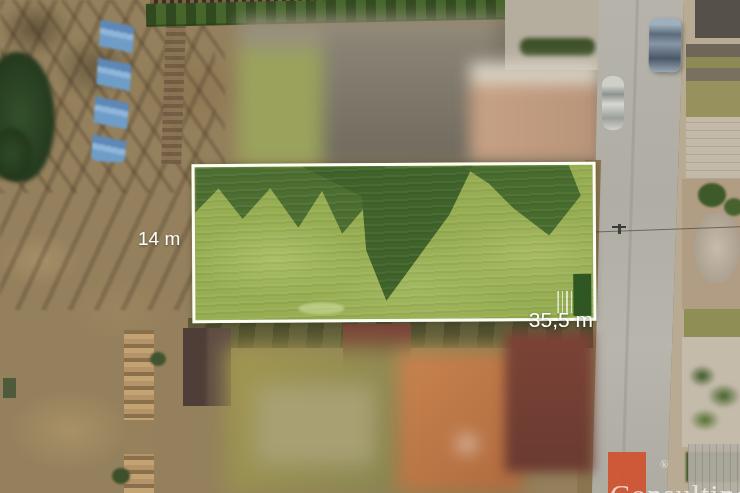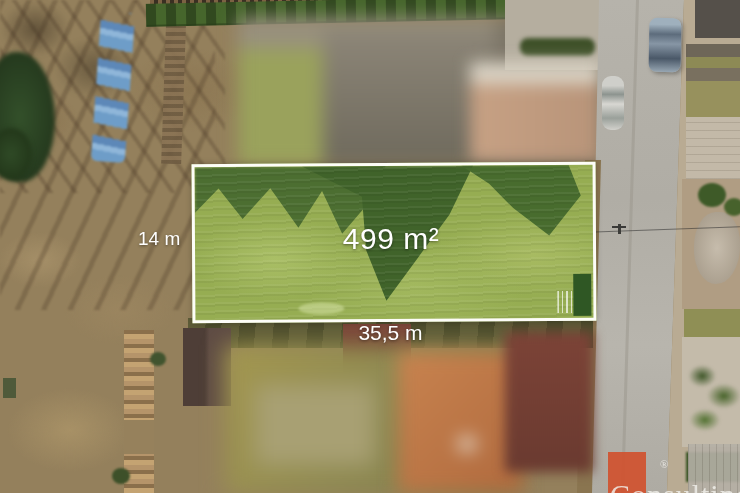--- a/index.html
+++ b/index.html
@@ -138,21 +138,21 @@
   .plot .picket{right:21px;bottom:5px;width:15px;height:22px;opacity:.8;
     background:repeating-linear-gradient(90deg,rgba(255,255,255,.85) 0 1.5px,rgba(0,0,0,0) 1.5px 4.5px);}
   .plot .pale-spot{left:26%;bottom:3%;width:46px;height:12px;border-radius:50%;
     background:#d6e3a6;opacity:.55;filter:blur(1px);}
 
   
   .lbl{color:var(--label-white,#fff);font-weight:500;
     text-shadow:0 1px 3px rgba(0,0,0,.45);white-space:nowrap;}
   .lbl-width{left:138px;top:228px;font-size:19px;}
   .lbl-area{left:192px;top:222px;width:398px;text-align:center;font-size:30px;letter-spacing:.5px;}
-  .lbl-length{left:188px;top:321px;width:405px;text-align:center;font-size:21px;}
+  .lbl-length{left:188px;top:308px;width:405px;text-align:right;font-size:21px;}
 
   
   .wm{left:560px;top:436px;width:190px;height:70px;font-family:"Liberation Serif",serif;
     color:rgba(242,240,236,.82);}
   .wm-square{left:48px;top:16px;width:38px;height:46px;background:var(--wm-accent,#d0512f);opacity:.92;}
   .wm-line1{left:8px;top:24px;font-size:29px;line-height:1;letter-spacing:1px;}
   .wm-reg{left:100px;top:22px;font-size:11px;}
   .wm-line2{left:50px;top:44px;font-size:30px;line-height:1;letter-spacing:1px;}
 </style>
 </head>
@@ -228,21 +228,20 @@
     <div class="shade tl"></div>
     <div class="shade ctr"></div>
     <div class="shade rt"></div>
     <div class="tex"></div>
     <div class="hedge-br"></div>
     <div class="picket"></div>
     <div class="pale-spot"></div>
   </div>
 
   <div class="lbl lbl-width">14 m</div>
-  <div class="lbl lbl-area">499 m²</div>
   <div class="lbl lbl-length">35,5 m</div>
 
   <div class="wm">
     <div class="wm-square"></div>
     <div class="wm-reg">®</div>
     <div class="wm-line2">Consulting</div>
   </div>
 
 </div>
 

